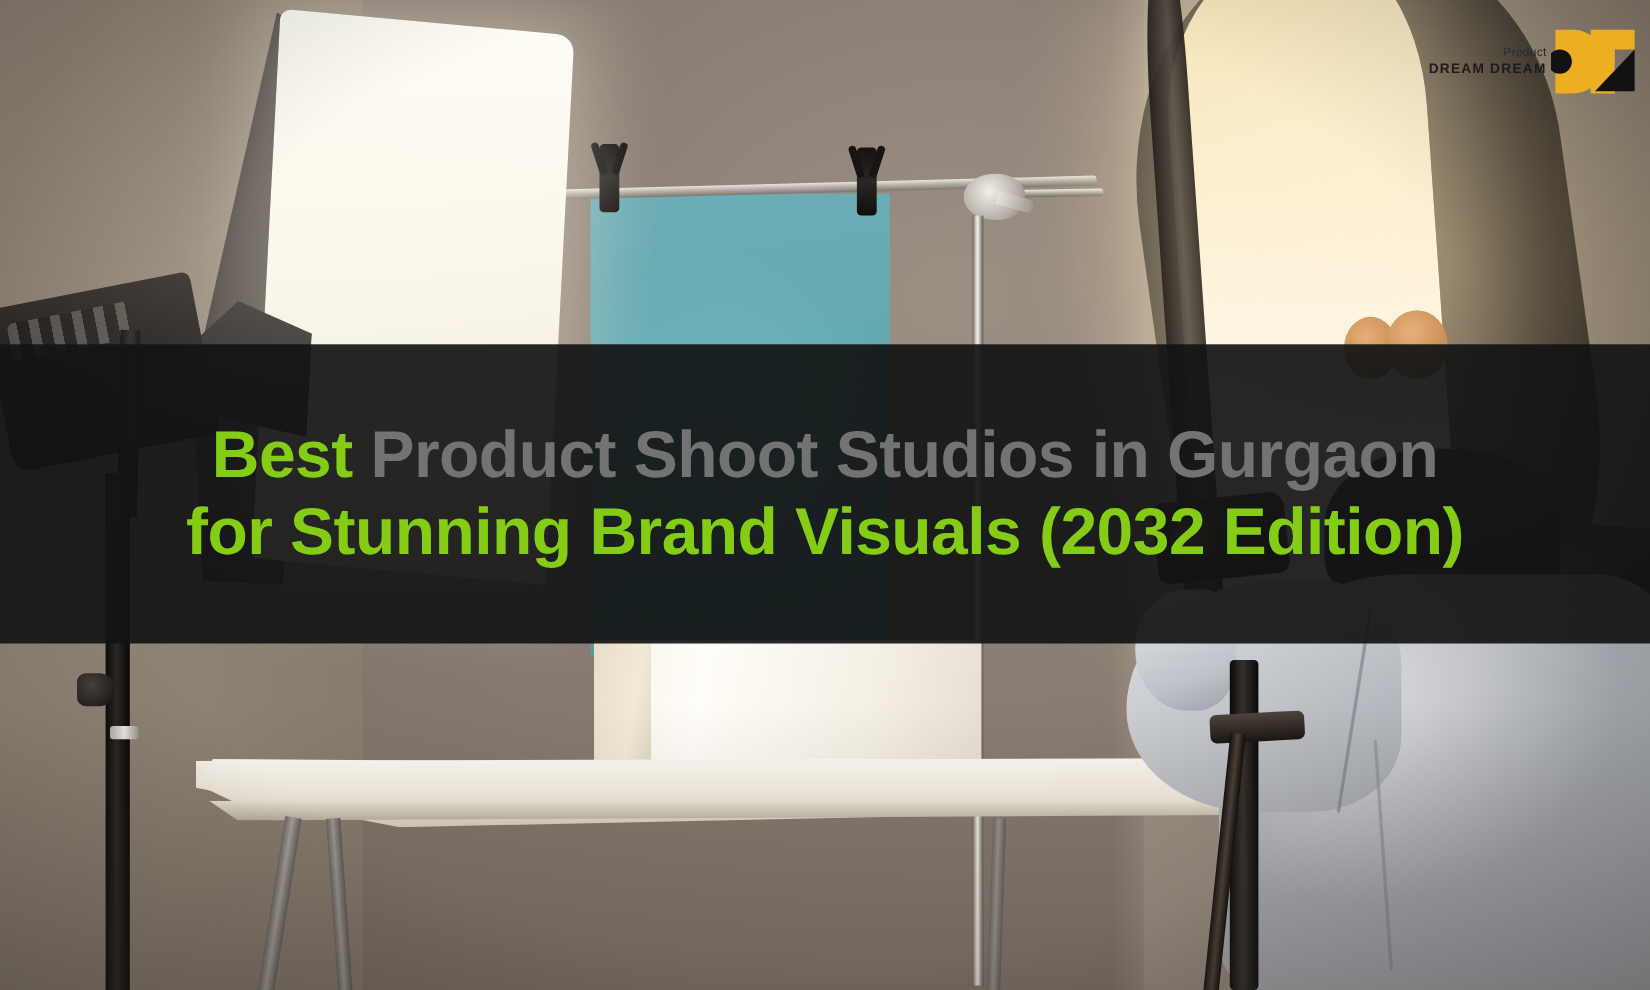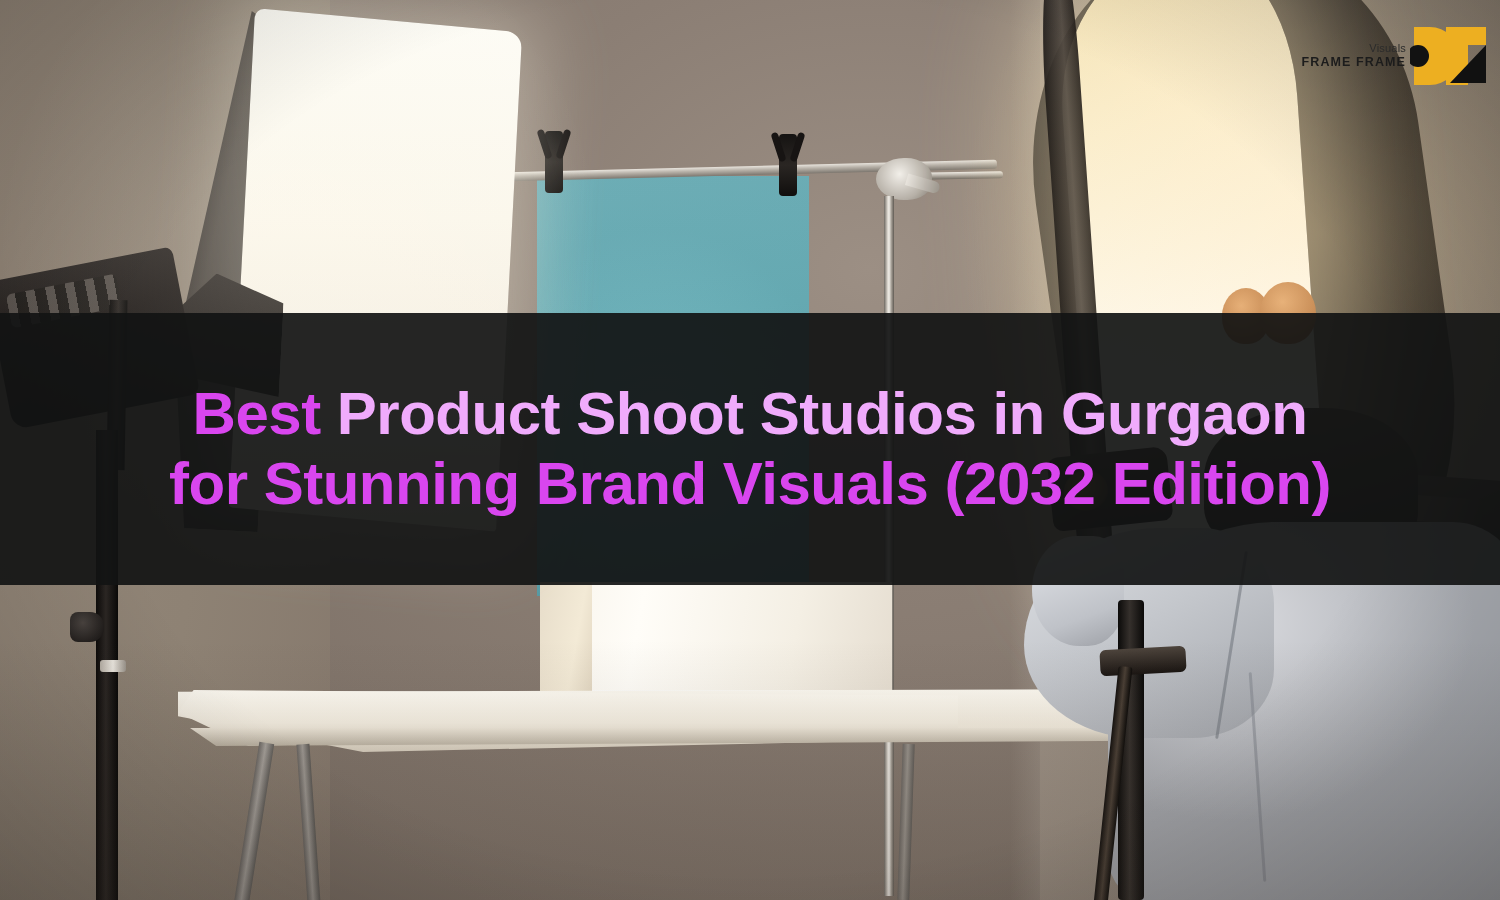--- a/index.html
+++ b/index.html
@@ -497,22 +497,22 @@
     z-index: 5;
   }
   .title-line {
     font-weight: 700;
     font-size: 60px;
     line-height: 1.17;
     letter-spacing: -0.5px;
     white-space: nowrap;
     text-align: center;
   }
-  .t-white { color: #f0abfc; }
-  .t-amber { color: #d946ef; }
+  .t-white { color: #737373; }
+  .t-amber { color: #84cc16; }
 </style>
 </head>
 <body>
 
 <div class="stage">
 
   <div class="photo">
 
     <div class="wall"></div>
     <div class="wall-left-panel"></div>
@@ -576,22 +576,22 @@
     <div class="tripod-knob"></div>
     <div class="tripod-leg"></div>
 
     <div class="floor-shadow"></div>
     <div class="light-wash"></div>
     <div class="vignette"></div>
   </div>
 
   <div class="logo">
     <div class="logo-words">
-      <span class="logo-studio">Visuals</span>
-      <span class="logo-name">FRAME FRAME</span>
+      <span class="logo-studio">Product</span>
+      <span class="logo-name">DREAM DREAM</span>
     </div>
     <div class="logo-mark">
       <svg viewBox="0 0 78 62" width="78" height="62" aria-hidden="true">
         <path d="M4 2 H20 A29 29 0 0 1 20 60 H4 Z" fill="#edaf21"></path>
         <circle cx="8" cy="31" r="11" fill="#121212"></circle>
         <path d="M36 2 H76 V20 L58 20 V60 L36 60 Z" fill="#edaf21"></path>
         <path d="M76 20 L76 58 L40 58 Z" fill="#111111"></path>
       </svg>
     </div>
   </div>

